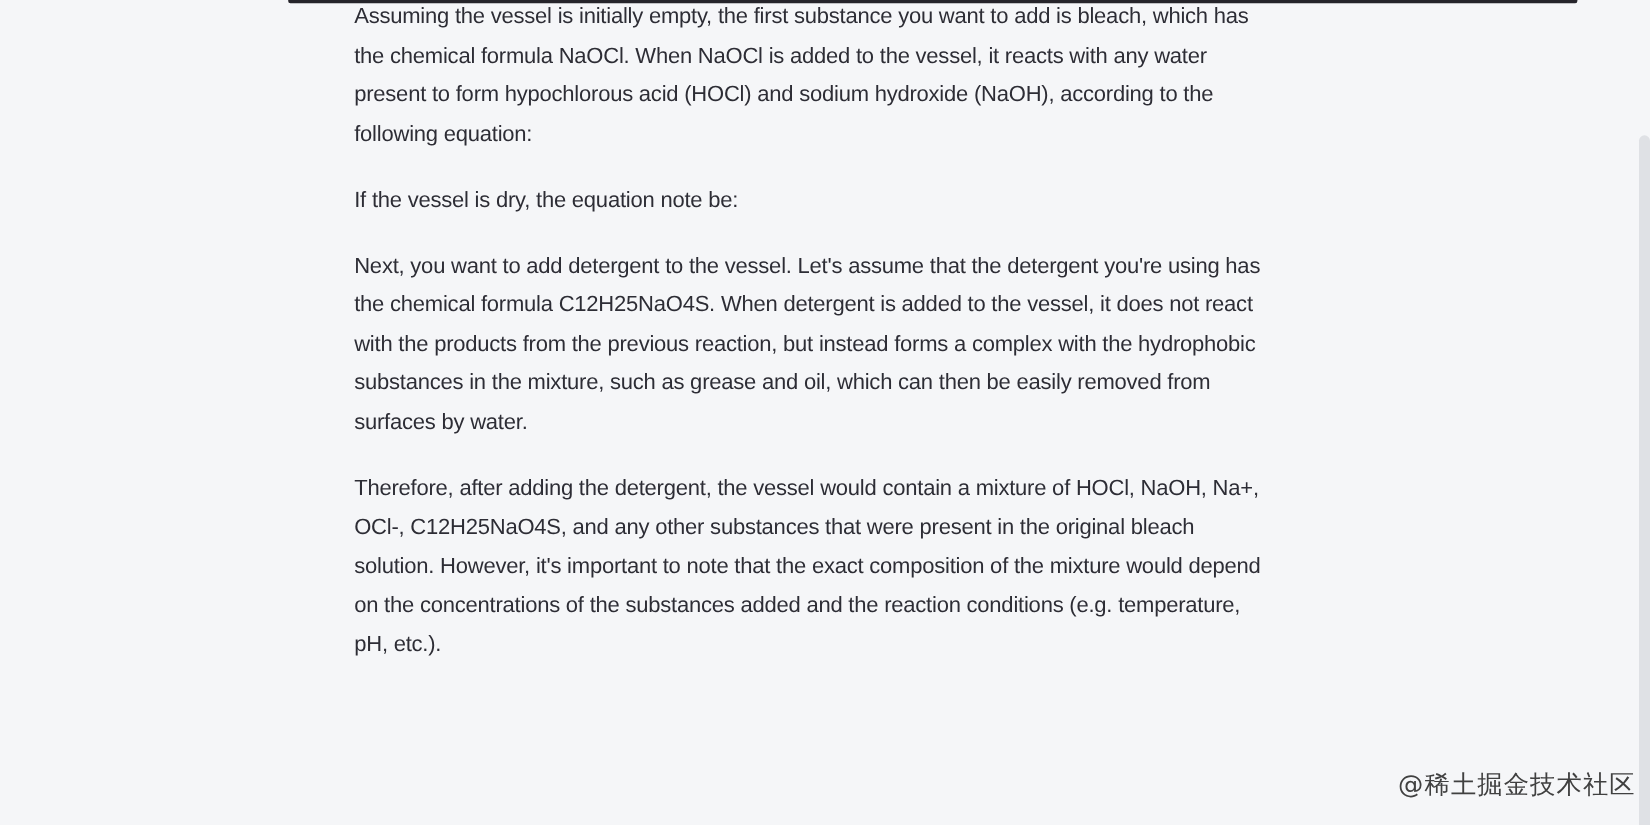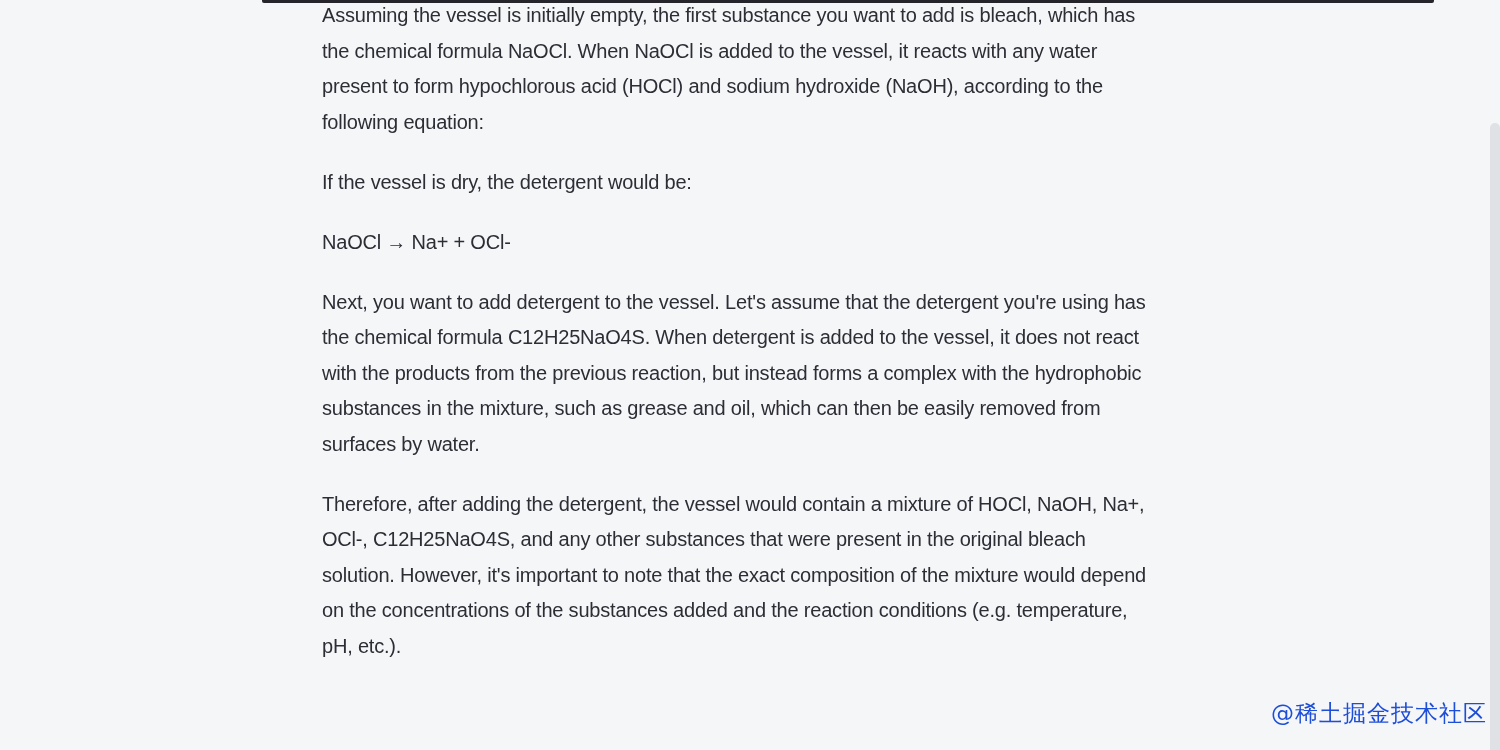--- a/index.html
+++ b/index.html
@@ -45,32 +45,31 @@
     height: 627px;
     background: #dfe1e5;
     border-radius: 5px 5px 0 0;
   }
   .watermark {
     position: absolute;
     right: 13px;
     bottom: 21px;
     font-size: 23px;
     letter-spacing: 1px;
-    color: #1d4ed8;
+    color: #404040;
     font-family: "DejaVu Sans", sans-serif;
   }
 </style>
 </head>
 <body>
 
 <div class="top-clipped-bar"></div>
 
 <div class="text-column">
   <p>Assuming the vessel is initially empty, the first substance you want to add is bleach, which has the chemical formula NaOCl. When NaOCl is added to the vessel, it reacts with any water present to form hypochlorous acid (HOCl) and sodium hydroxide (NaOH), according to the following equation:</p>
-  <p>If the vessel is dry, the detergent would be:</p>
-  <p>NaOCl → Na+ + OCl-</p>
+  <p>If the vessel is dry, the equation note be:</p>
   <p>Next, you want to add detergent to the vessel. Let's assume that the detergent you're using has the chemical formula C12H25NaO4S. When detergent is added to the vessel, it does not react with the products from the previous reaction, but instead forms a complex with the hydrophobic substances in the mixture, such as grease and oil, which can then be easily removed from surfaces by water.</p>
   <p>Therefore, after adding the detergent, the vessel would contain a mixture of HOCl, NaOH, Na+, OCl-, C12H25NaO4S, and any other substances that were present in the original bleach solution. However, it's important to note that the exact composition of the mixture would depend on the concentrations of the substances added and the reaction conditions (e.g. temperature, pH, etc.).</p>
 </div>
 
 <div class="scrollbar-thumb"></div>
 
 <div class="watermark">@稀土掘金技术社区</div>
 
 </body></html>

